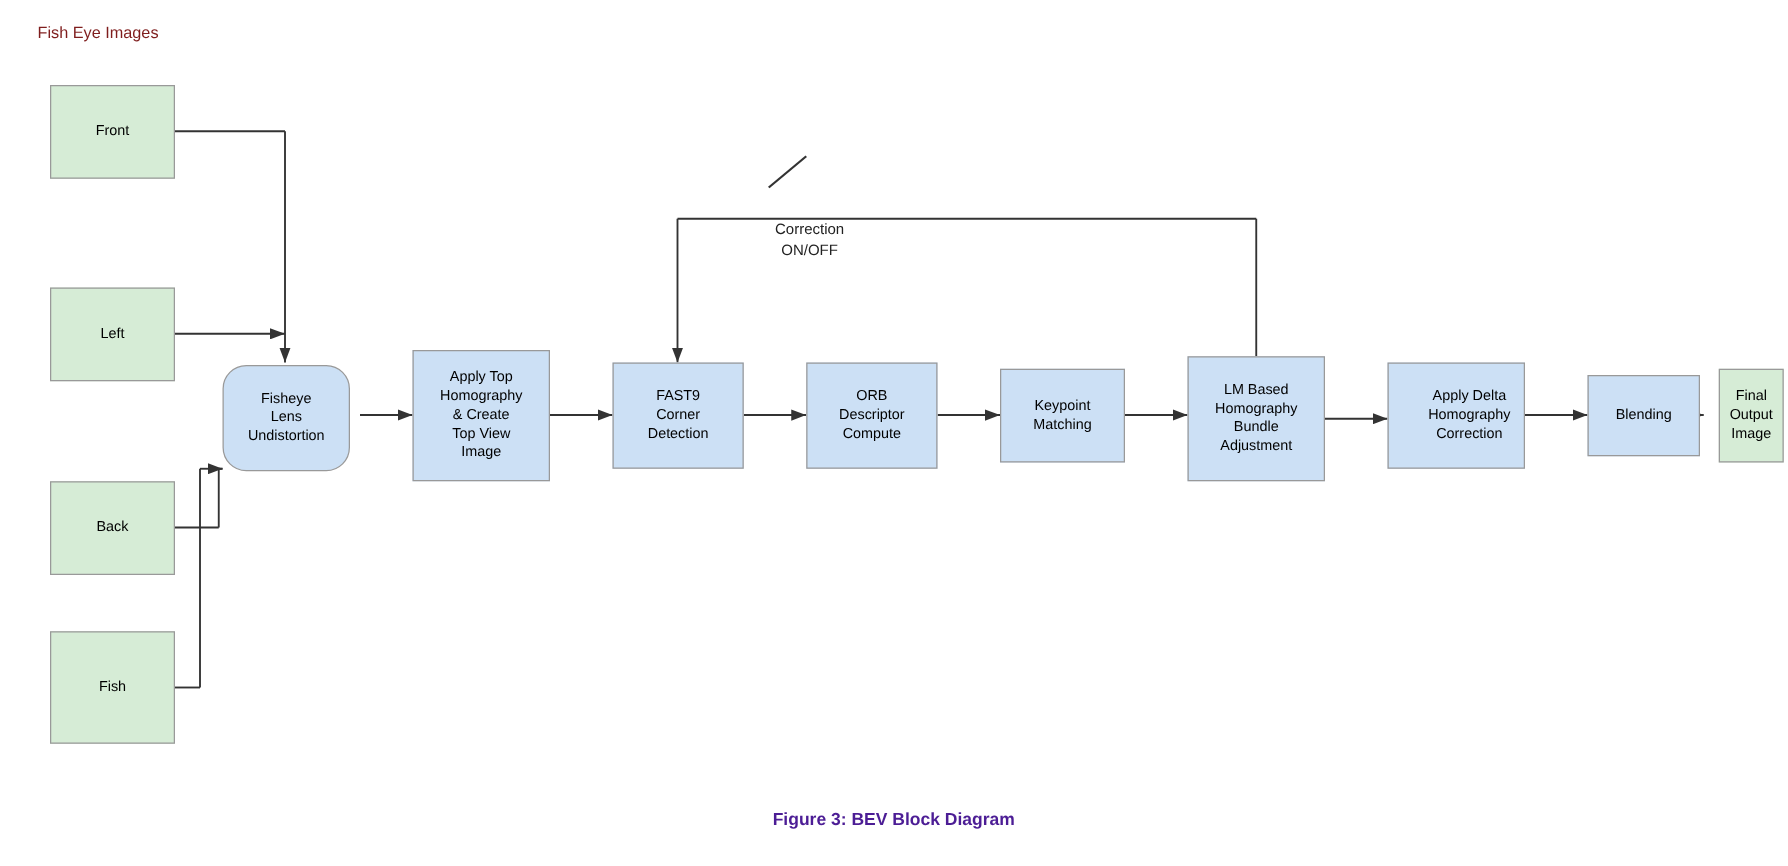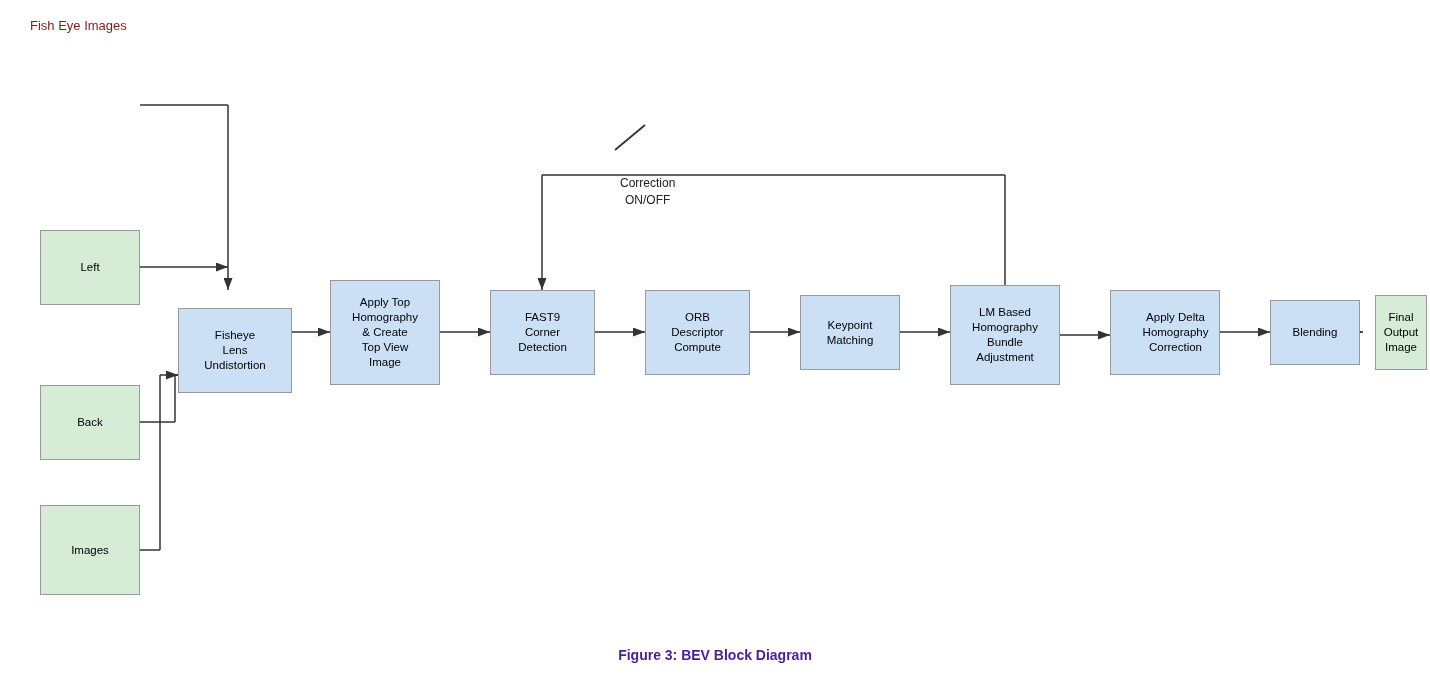--- a/index.html
+++ b/index.html
@@ -114,24 +114,25 @@
     <line x1="615" y1="150" x2="645" y2="125" stroke="#333" stroke-width="1.8"></line>
 
   </svg>
 
   <div style="position:absolute; top:175px; left:620px; font-size:12px; color:#222; text-align:center; line-height:1.4;">
     Correction<br>ON/OFF
   </div>
 
   <div class="figure-caption">Figure 3: BEV Block Diagram</div>
 
+<div class="block block-green" style="left: 40px; top: 68px; width: 100px; height: 75px;">Front</div>
     <div class="block block-green" style="left: 40px; top: 230px; width: 100px; height: 75px;">Left</div>
     <div class="block block-green" style="left: 40px; top: 385px; width: 100px; height: 75px;">Back</div>
-    <div class="block block-green" style="left: 40px; top: 505px; width: 100px; height: 90px;">Images</div>
-    <div class="block block-blue" style="left: 178px; top: 308px; width: 114px; height: 85px;">Fisheye<br>Lens<br>Undistortion</div>
+    <div class="block block-green" style="left: 40px; top: 505px; width: 100px; height: 90px;">Fish</div>
+    <div class="block block-blue" style="left: 178px; top: 292px; width: 102px; height: 85px; border-radius: 19px;">Fisheye<br>Lens<br>Undistortion</div>
     <div class="block block-blue" style="left: 330px; top: 280px; width: 110px; height: 105px;">Apply Top<br>Homography<br>&amp; Create<br>Top View<br>Image</div>
     <div class="block block-blue" style="left: 490px; top: 290px; width: 105px; height: 85px;">FAST9<br>Corner<br>Detection</div>
     <div class="block block-blue" style="left: 800px; top: 295px; width: 100px; height: 75px;">Keypoint<br>Matching</div>
     <div class="block block-blue" style="left: 645px; top: 290px; width: 105px; height: 85px;">ORB<br>Descriptor<br>Compute</div>
     <div class="block block-blue" style="left: 950px; top: 285px; width: 110px; height: 100px;">LM Based<br>Homography<br>Bundle<br>Adjustment</div>
     <div class="block block-blue" style="left: 1110px; top: 290px; width: 110px; height: 85px; padding-left: 21px;">Apply Delta<br>Homography<br>Correction</div>
     <div class="block block-blue" style="left: 1270px; top: 300px; width: 90px; height: 65px;">Blending</div>
     <div class="block block-green" style="left: 1375px; top: 295px; width: 52px; height: 75px;">Final Output<br>Image</div>
   </div>
 

